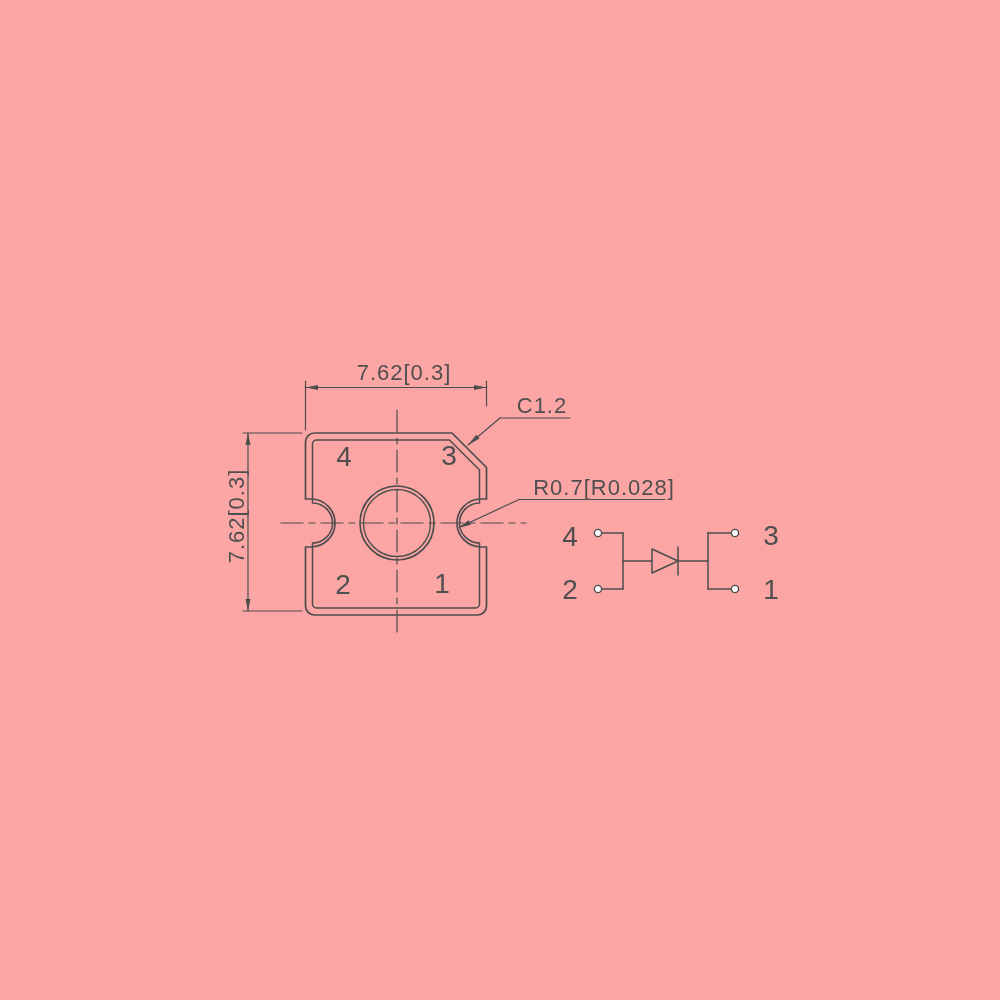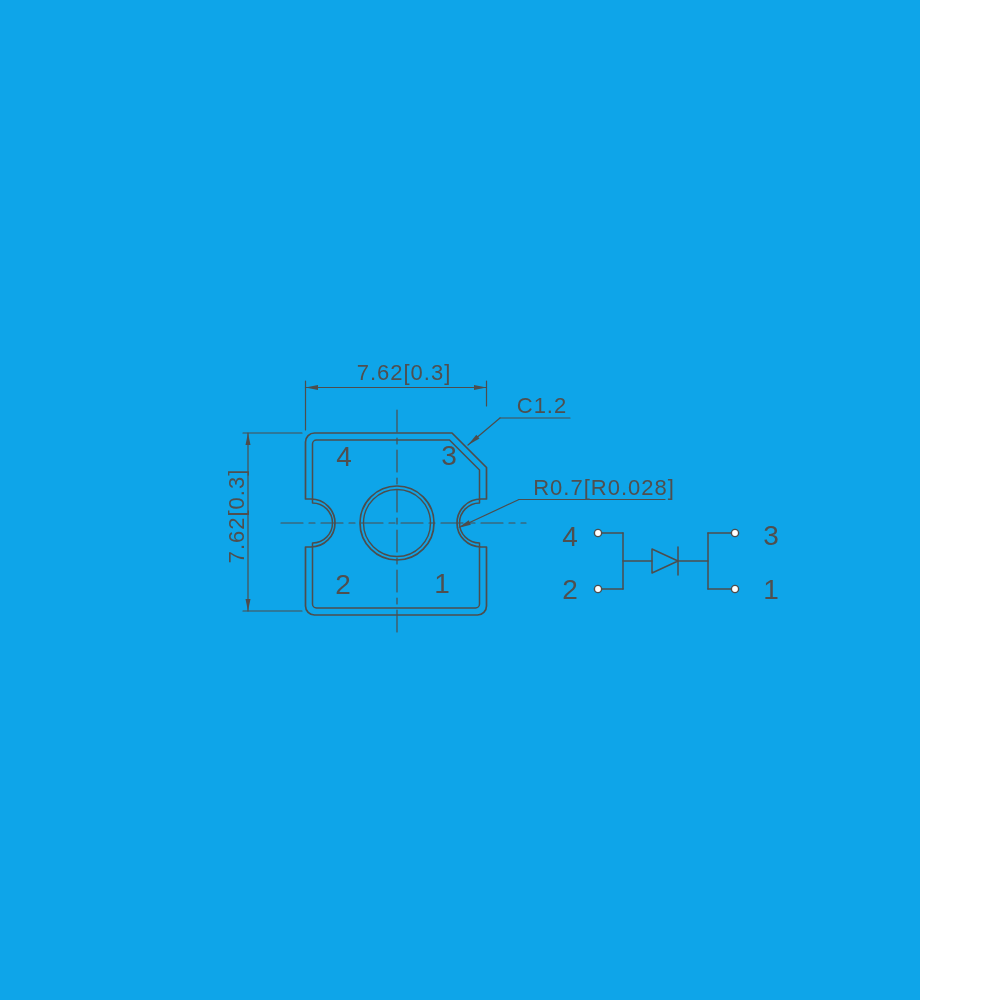--- a/index.html
+++ b/index.html
@@ -5,23 +5,23 @@
   html, body {
     margin: 0;
     padding: 0;
     width: 1000px;
     height: 1000px;
     background: #ffffff;
     font-family: "Liberation Sans", sans-serif;
   }
   .stage {
     position: relative;
-    width: 920px;
+    width: 1000px;
     height: 1000px;
-    background: #0ea5e9;
+    background: #fca5a5;
     overflow: hidden;
   }
   svg { display: block; }
   text {
     font-family: "Liberation Sans", sans-serif;
     letter-spacing: 1px;
   }
   .dim-text  { font-size: 22px; }
   .pad-text  { font-size: 28px; letter-spacing: 0; }
   .pin-text  { font-size: 28px; letter-spacing: 0; }

